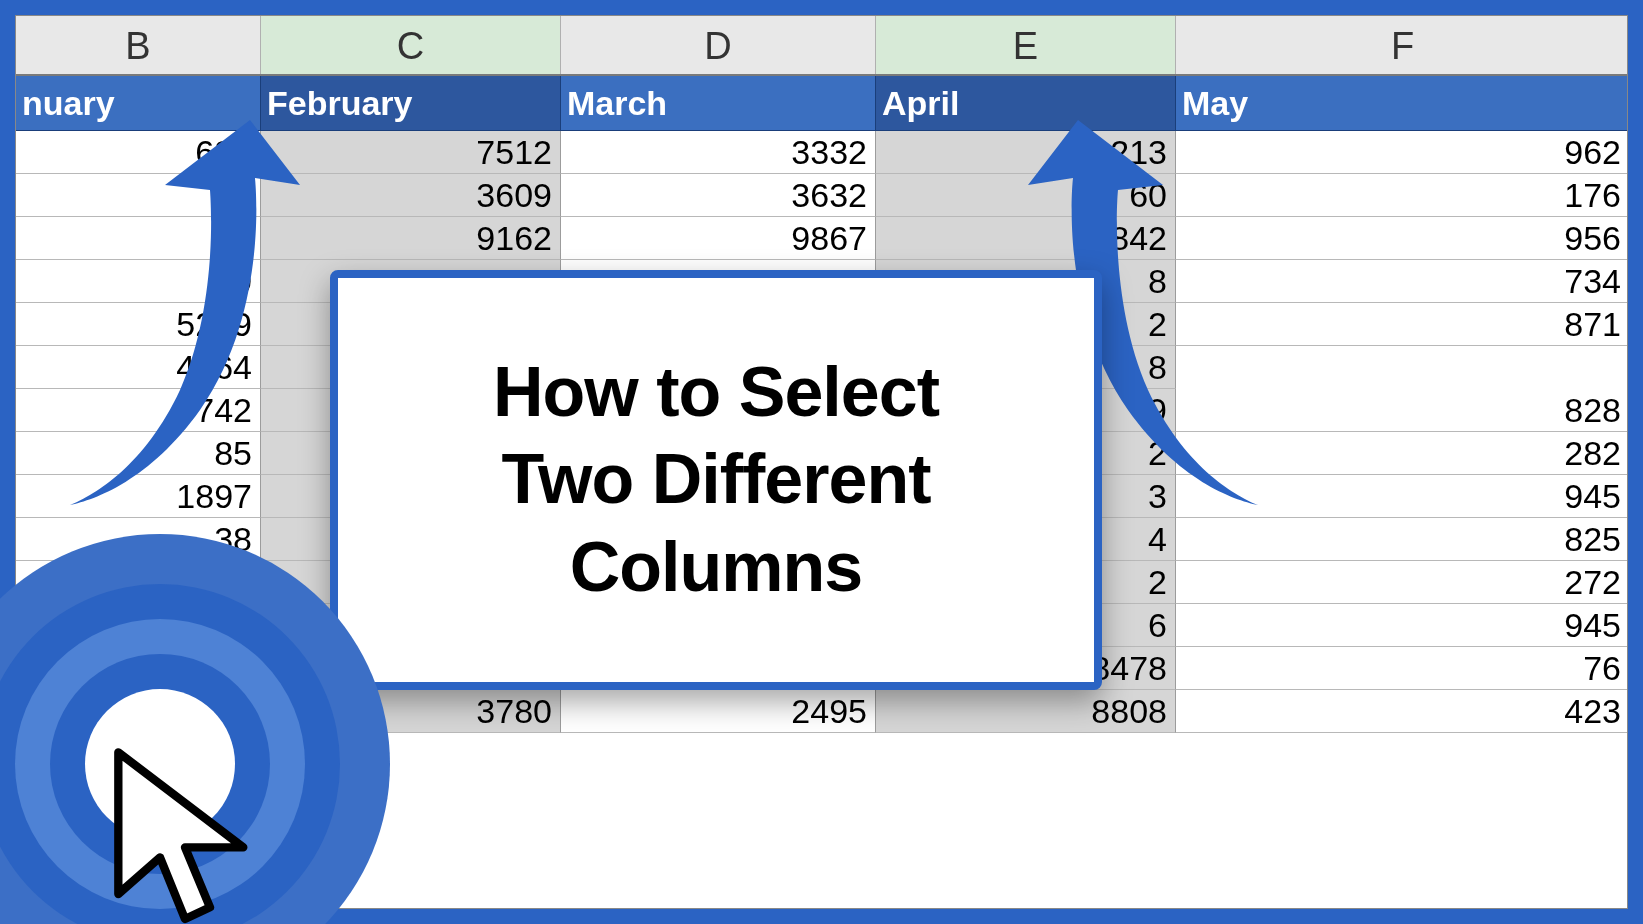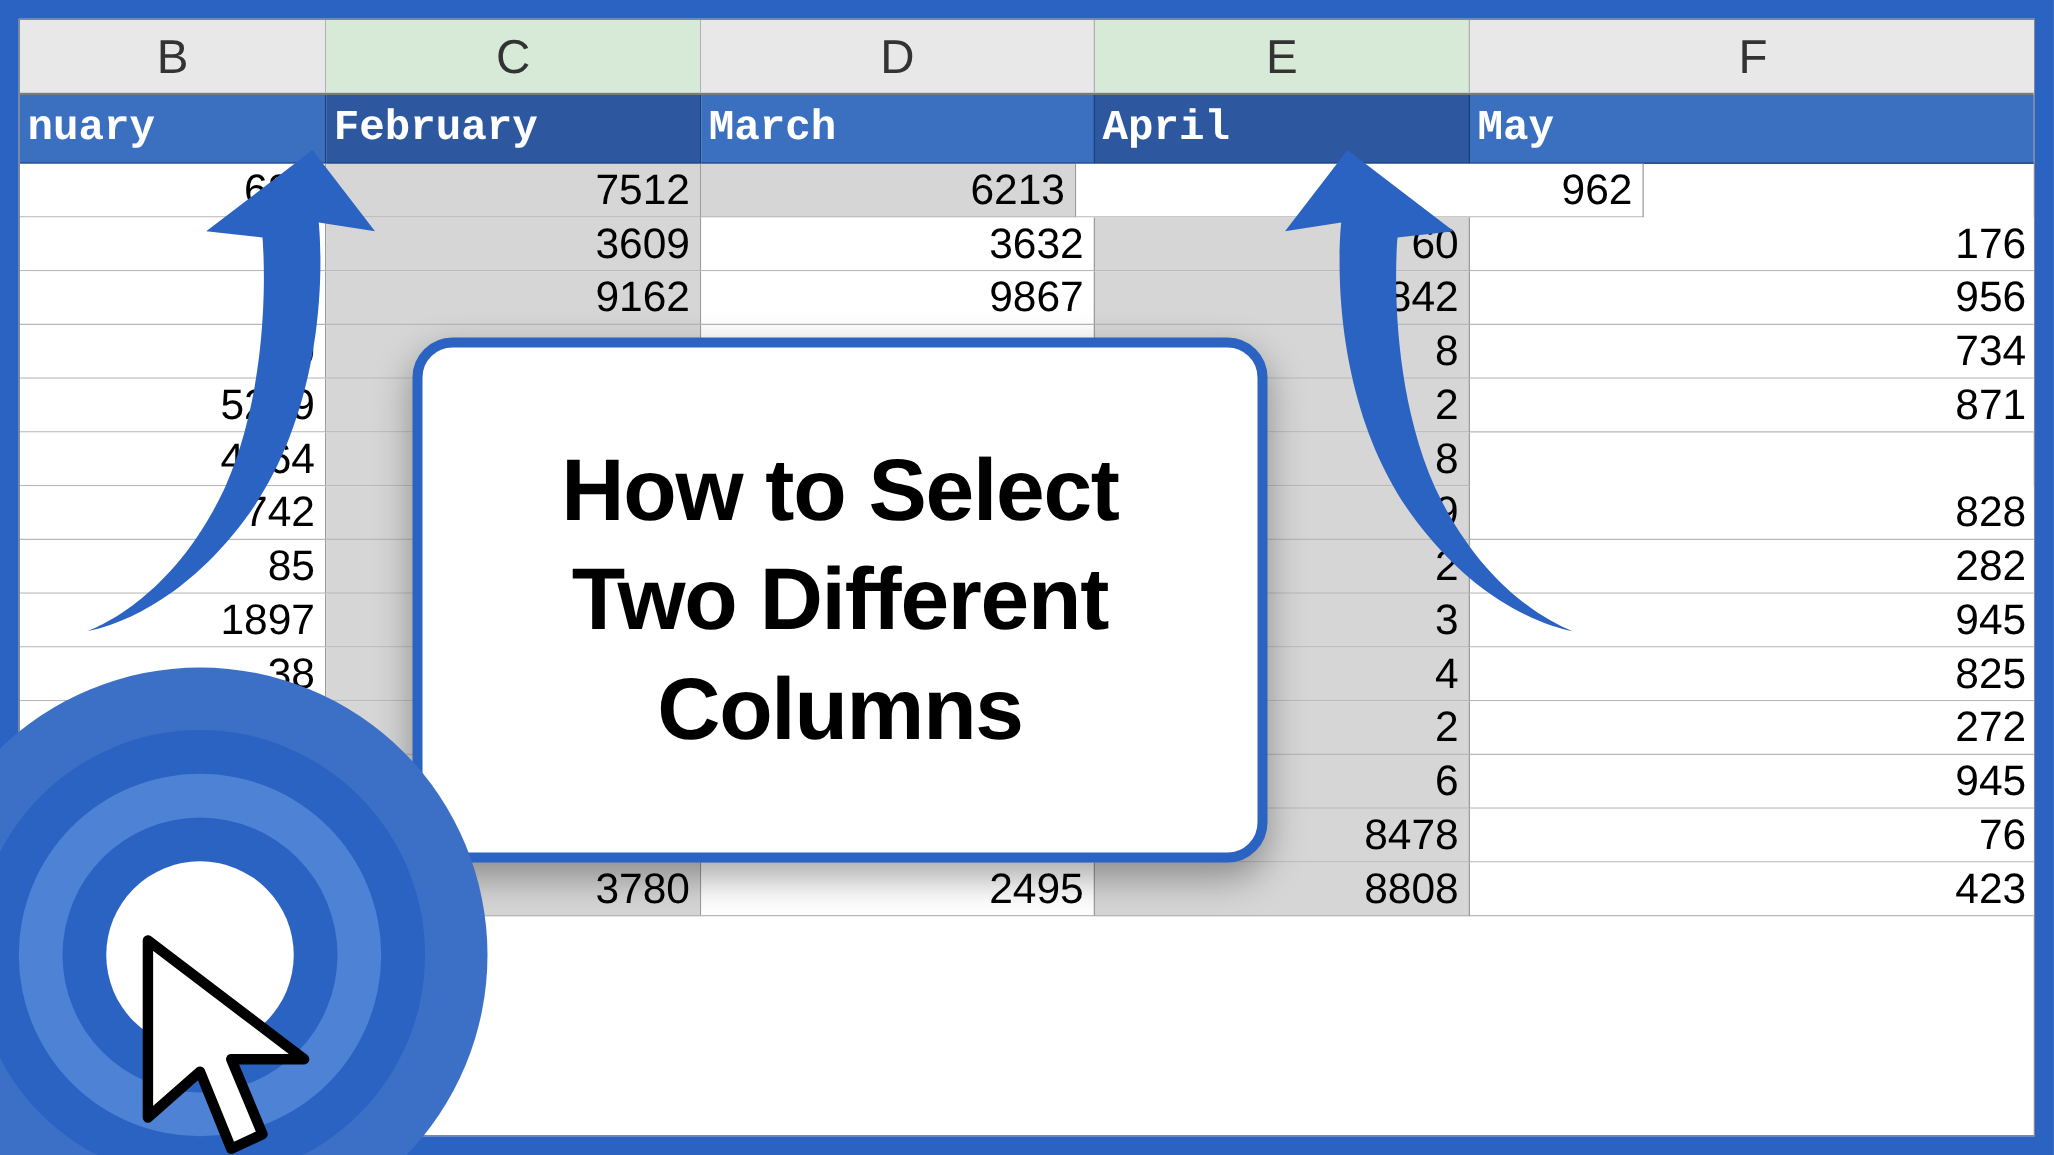--- a/index.html
+++ b/index.html
@@ -16,21 +16,21 @@
     flex:none;
     display:flex; align-items:flex-end; justify-content:center;
     font-size:38px; color:#333;
     background:#e8e8e8;
     border-right:1px solid #b0b0b0;
     padding-bottom:6px;
   }
   .col-head.sel { background:#d7ead7; } 
 
   
-  .hdr-row { display:flex; height:55px;font-family:Liberation Mono, monospace; }
+  .hdr-row { display:flex; height:55px; }
   .hdr {
     flex:none;
     background:#3b6fc0;
     color:#ffffff;
     font-size:34px;
     font-weight:bold;
     display:flex; align-items:center;
     padding-left:6px;
     border-right:1px solid #1a3e7a;
     border-bottom:1px solid #1a3e7a;
@@ -55,24 +55,24 @@
   .cB { width:245px; }
   .cC { width:300px; }
   .cD { width:315px; }
   .cE { width:300px; }
   .cF { width:454px; } 
 
   
   .card {
     position:absolute;
     left:330px; top:270px;
-    width:684px; height:420px;
+    width:772px; height:420px;
     background:#fff;
     border:8px solid #2b63c3;
-    border-radius:32px;
+    border-radius:8px;
     box-shadow:0 12px 30px rgba(0,0,0,.35);
     display:flex; align-items:center; justify-content:center;
     text-align:center;
     padding:20px 40px;
   }
   .card-title { font-size:70px; font-weight:600; color:#000; line-height:1.25; letter-spacing:-1px; }
 
   
   .arrow-svg { position:absolute; }
   .arrow-left { left:40px; top:100px; width:260px; height:430px; }
@@ -111,20 +111,21 @@
       <div class="hdr cC sel">February</div>
       <div class="hdr cD">March</div>
       <div class="hdr cE sel">April</div>
       <div class="hdr cF">May</div>
     </div>
 
     <div id="data-body">
         <div class="data-row">
           <div class="cell cB">680</div>
           <div class="cell cC sel">7512</div>
+          <div class="cell cD">3332</div>
           <div class="cell cE sel">6213</div>
           <div class="cell cF">962</div>
         </div>
         <div class="data-row">
           <div class="cell cB"></div>
           <div class="cell cC sel">3609</div>
           <div class="cell cD">3632</div>
           <div class="cell cE sel">60</div>
           <div class="cell cF">176</div>
         </div>

